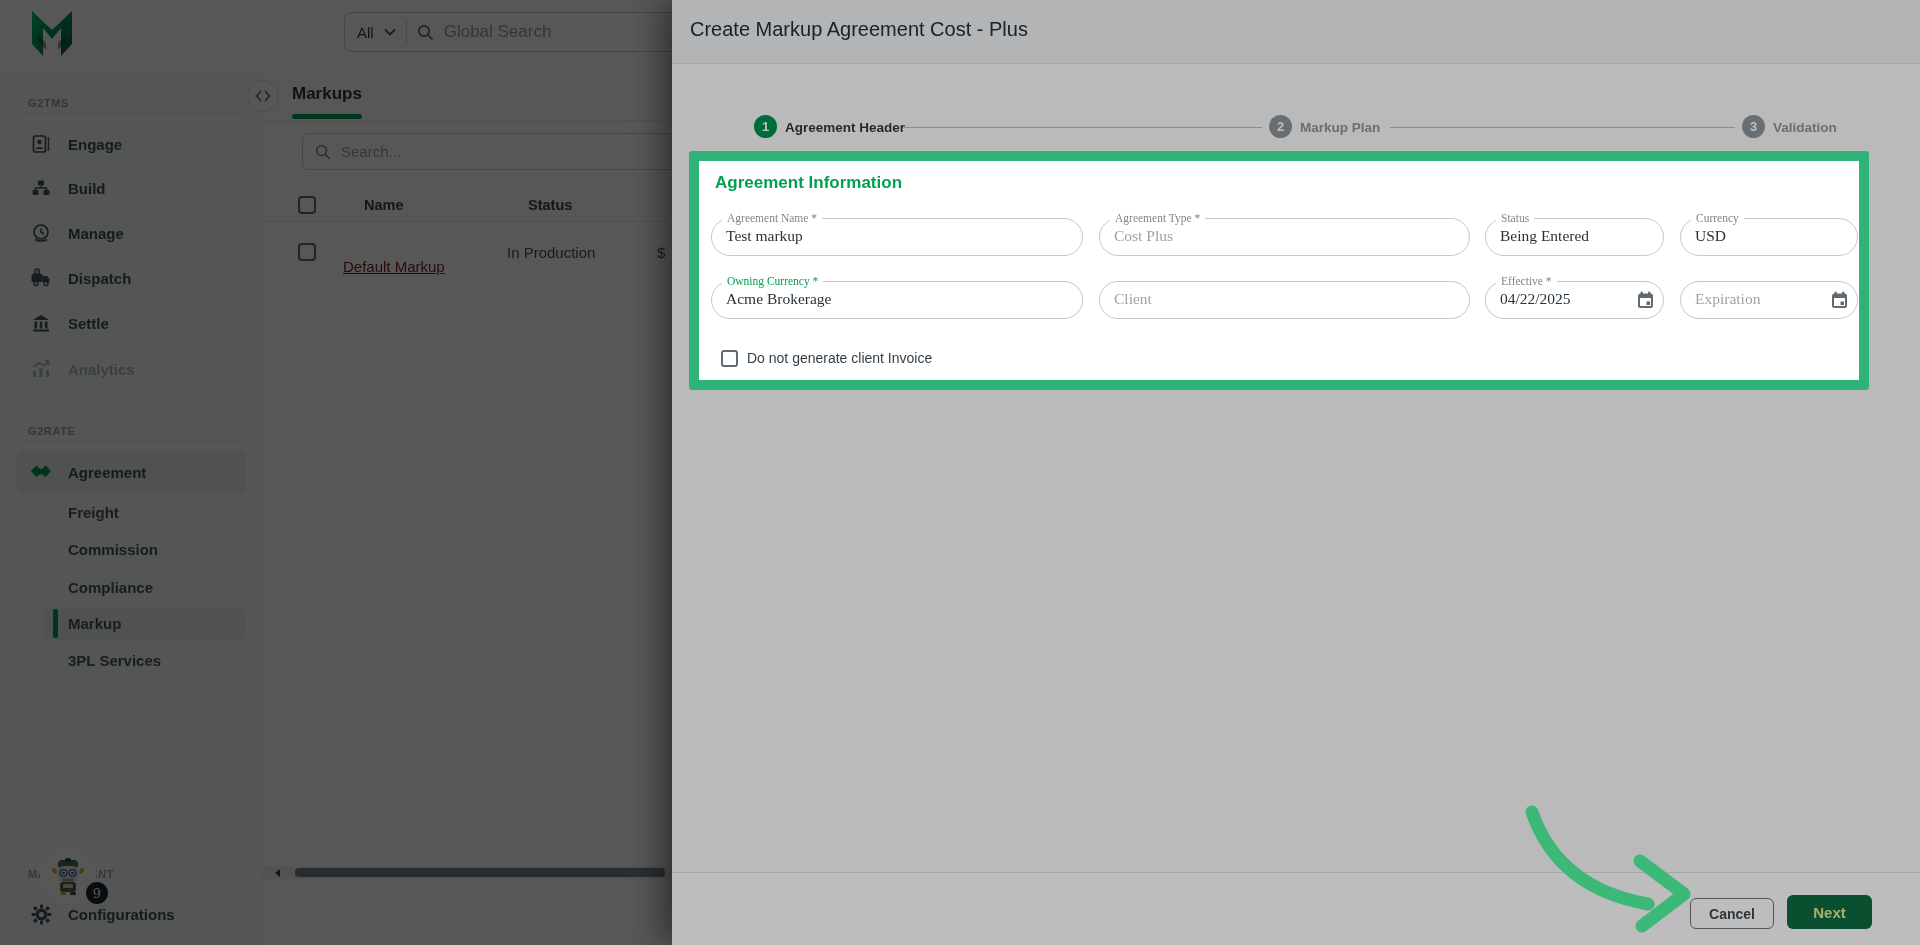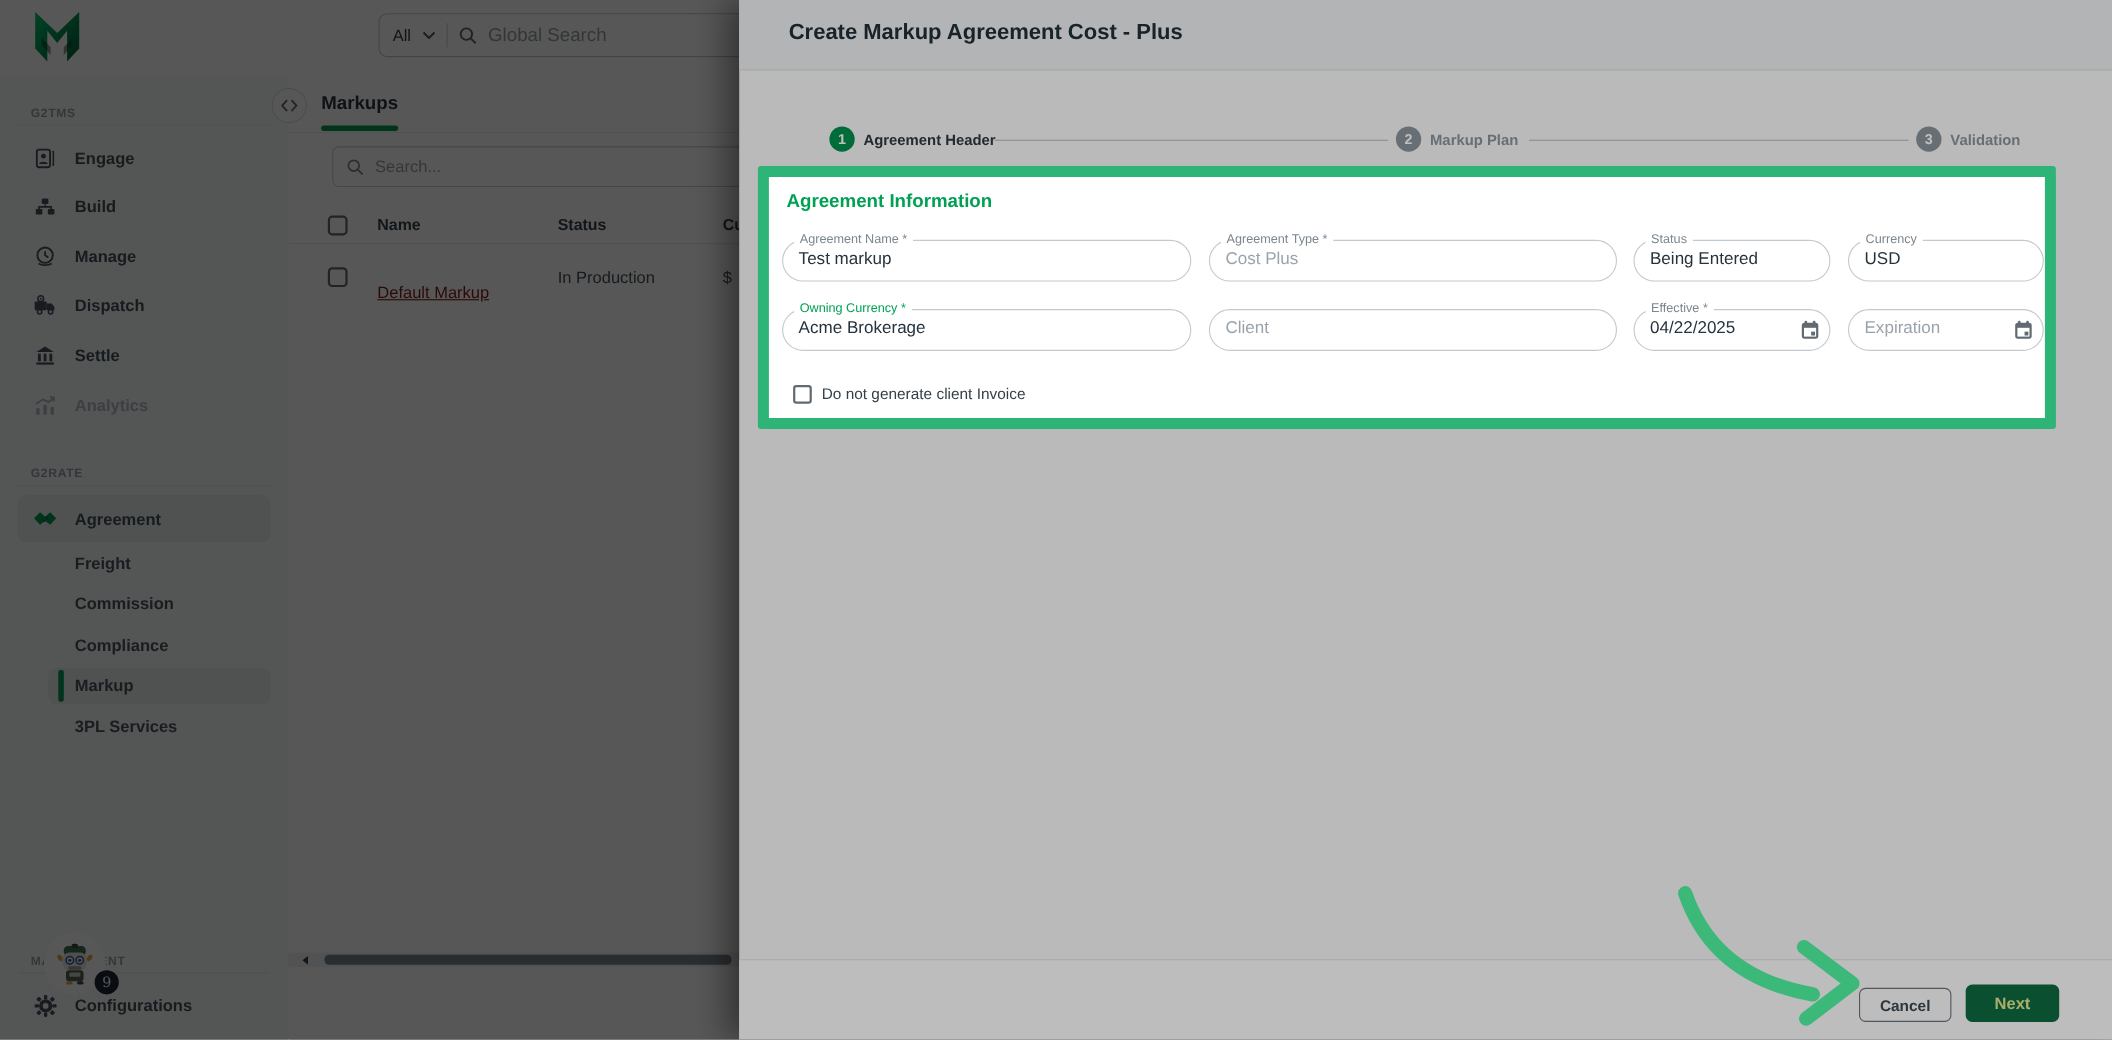--- a/index.html
+++ b/index.html
@@ -31,45 +31,45 @@
   #content{left:262px;top:70px;width:1658px;height:875px;background:#fff;}
   #collapse{left:247px;top:80px;width:30px;height:30px;border-radius:50%;background:#fff;border:1px solid #d9dde0;
     z-index:2;display:flex;align-items:center;justify-content:center;}
   .tabline{left:0px;top:50px;width:1658px;height:1px;background:#eaecee;}
   #tab-markups{left:30px;top:14px;font-size:17px;font-weight:600;color:#2b3840;}
   #tab-underline{left:30px;top:44px;width:70px;height:5px;border-radius:3px;background:#009b52;}
   #csearch{left:40px;top:63px;width:520px;height:37px;border:1.5px solid #c8ced3;border-radius:6px;background:#fff;
     box-sizing:border-box;display:flex;align-items:center;padding:0 12px;gap:10px;}
   #csearch .ph{font-size:15px;color:#98a2aa;}
   .cb{position:absolute;width:18px;height:18px;border:2px solid #5f6a72;border-radius:4px;background:#fff;box-sizing:border-box;}
-  .th{position:absolute;font-size:14.5px;font-weight:600;color:#37434c;}
+  .th{position:absolute;font-size:14.5px;font-weight:600;color:#37434c;margin-left:21px;}
   .td{position:absolute;font-size:15px;color:#46525b;}
   .rowline{position:absolute;left:0;width:1658px;height:1px;background:#e8eaec;}
   #hscroll{left:262px;top:866px;width:410px;height:13px;background:#eef0f2;z-index:2;}
   #hthumb{left:33px;top:2px;width:370px;height:9px;border-radius:4px;background:#7c868f;}
   
   #backdrop{left:0;top:0;width:1920px;height:945px;background:rgba(0,0,0,0.54);z-index:10;}
   #drawer{left:672px;top:0;width:1248px;height:945px;background:#f8f9fa;z-index:20;box-shadow:-10px 0 30px rgba(0,0,0,0.45);}
   #mheader{left:0;top:0;width:1248px;height:63px;background:#eef0f2;border-bottom:1px solid #dcdfe1;}
-  #mtitle{left:18px;top:18px;font-size:20px;font-weight:bold;color:#222f38;margin-left:27px;}
+  #mtitle{left:18px;top:18px;font-size:20px;font-weight:normal;color:#222f38;}
   .step-dot{position:absolute;width:23px;height:23px;border-radius:50%;display:flex;align-items:center;justify-content:center;
     color:#fff;font-size:13px;font-weight:bold;}
   .step-lb{position:absolute;font-size:13.5px;font-weight:600;}
   .step-conn{position:absolute;height:1px;background:#b6bdc3;}
   #mfooter{left:0;top:872px;width:1248px;height:73px;background:#fcfcfd;border-top:1px solid #dde0e3;}
   #cancel-btn{left:1018px;top:898px;width:84px;height:31px;border:1.5px solid #6b757d;border-radius:6px;background:transparent;
     box-sizing:border-box;display:flex;align-items:center;justify-content:center;font-size:14px;font-weight:bold;color:#3d4850;}
   #next-btn{left:1115px;top:895px;width:85px;height:34px;border-radius:6px;background:#0d6a41;
     display:flex;align-items:center;justify-content:center;font-size:15px;font-weight:bold;color:#e0e891;}
   #dim{left:0;top:0;width:1920px;height:945px;background:rgba(0,0,0,0.25);z-index:30;}
   
   #hcard{left:689px;top:151px;width:1180px;height:239px;box-sizing:border-box;border:10px solid #2fb477;
     border-radius:3px;background:#fff;z-index:40;}
   #fheading{left:16px;top:12px;font-size:17px;font-weight:bold;color:#00a152;}
-  .field{position:absolute;height:38px;border:1.5px solid #c3c9cf;border-radius:19px;background:#fff;box-sizing:border-box;}
+  .field{position:absolute;height:38px;border:1.5px solid #c3c9cf;border-radius:19px;background:#fff;box-sizing:border-box;font-family:Liberation Serif, serif;}
   .flabel{position:absolute;top:-8px;left:10px;font-size:11.5px;color:#7c868e;background:#fff;padding:0 5px;line-height:14px;}
   .flabel.green{color:#00a152;}
   .fval{padding-left:14px;line-height:34px;font-size:15.5px;color:#27333c;white-space:nowrap;overflow:hidden;}
   .fval.muted{color:#9aa3ab;}
   .cal{position:absolute;right:9px;top:9px;}
   #inv-cb{position:absolute;left:22px;top:189px;width:17px;height:17px;border:2px solid #5f6a72;border-radius:3px;background:#fff;box-sizing:border-box;}
   #inv-lb{position:absolute;left:48px;top:189px;font-size:14px;color:#333f48;line-height:17px;}
   #arrow{left:0;top:0;width:1920px;height:945px;z-index:50;pointer-events:none;}
   svg{display:block;}
 </style>

